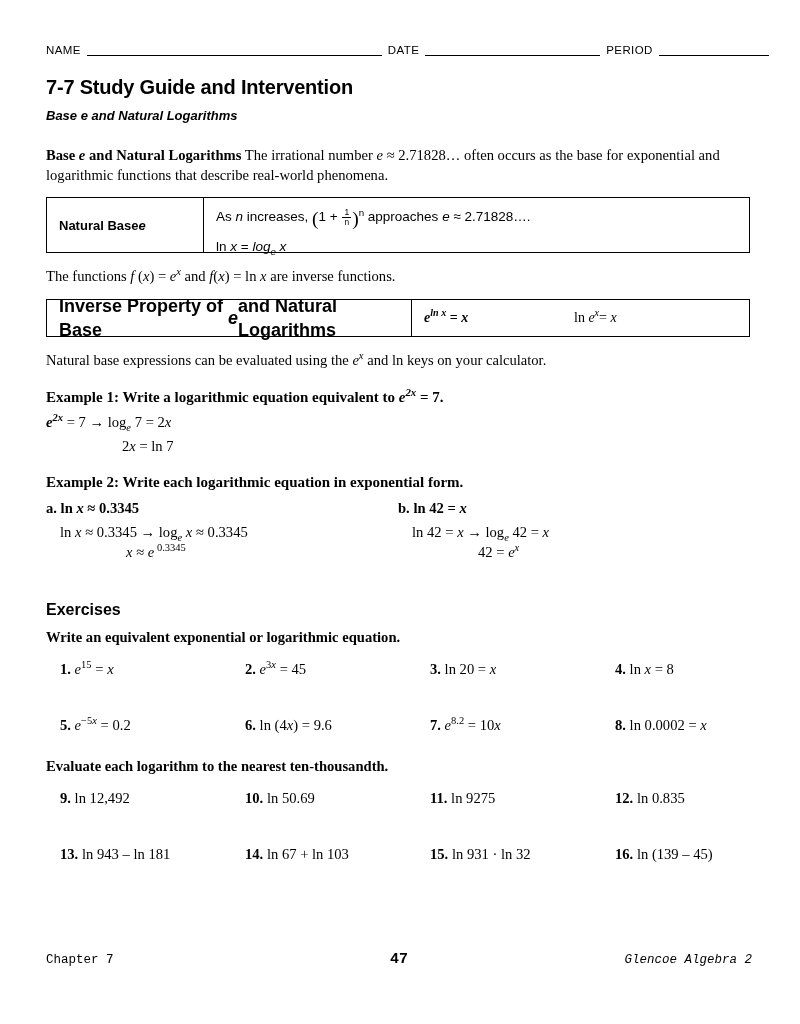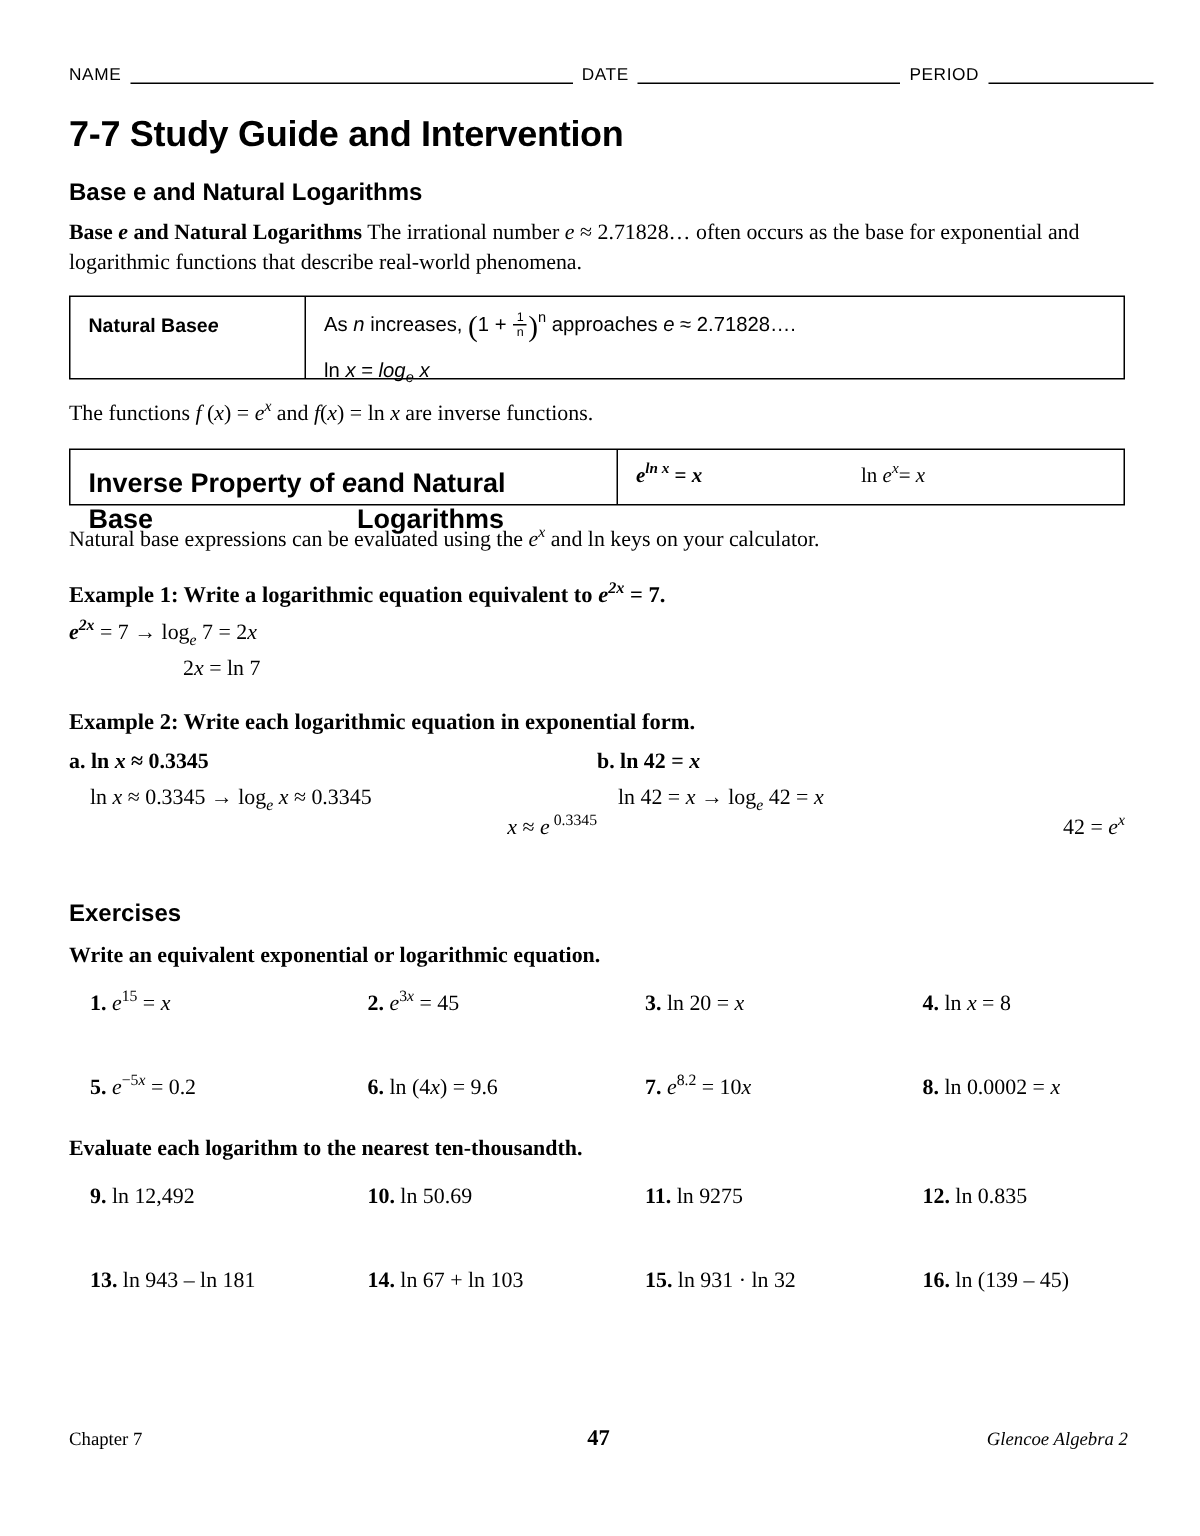--- a/index.html
+++ b/index.html
@@ -45,30 +45,31 @@
   .rule-date { flex: 0 0 175px; }
   .rule-period { flex: 0 0 110px; }
 
   
   .title {
     position: absolute;
     top: 76px;
     left: 46px;
     font-family: "Liberation Sans", sans-serif;
     font-weight: bold;
-    font-size: 24px;
+    font-size: 20px;
     letter-spacing: -0.2px;
   }
   .subtitle {
     position: absolute;
-    top: 120px;
+    top: 108px;
     left: 46px;
     font-family: "Liberation Sans", sans-serif;
     font-weight: bold;
-    font-size: 16px;
+    font-style: italic;
+    font-size: 13px;
   }
 
   
   .content {
     position: absolute;
     top: 146px;
     left: 46px;
     width: 704px;
     font-size: 14.6px;
     line-height: 1.35;
@@ -88,20 +89,21 @@
     align-items: stretch;
     margin: 4px 0 14px 0;
     box-sizing: border-box;
   }
   .box .cell-left {
     font-family: "Liberation Sans", sans-serif;
     font-weight: bold;
     font-size: 13px;
     padding: 10px 12px;
     display: flex;
+    align-items: center;
   }
   .box .divider { border-left: 1px solid #000; }
   .box .cell-right {
     font-family: "Liberation Sans", sans-serif;
     font-size: 13.5px;
     padding: 8px 12px;
     display: flex;
     flex-direction: column;
     gap: 5px;
     flex: 1;
@@ -146,21 +148,21 @@
   .work-line { margin-bottom: 4px; }
   .indent1 { margin-left: 76px; }
 
   .two-col {
     display: flex;
     margin-top: 2px;
   }
   .two-col .col { width: 50%; }
   .col-label { font-weight: bold; margin-bottom: 5px; }
   .col-work { margin-left: 14px; }
-  .col-work2 { margin-left: 80px; text-align: right; }
+  .col-work2 { margin-left: 80px; }
 
   .exercises-title {
     font-family: "Liberation Sans", sans-serif;
     font-weight: bold;
     font-size: 16px;
     margin-top: 36px;
     margin-bottom: 8px;
   }
   .directions { font-weight: bold; margin-bottom: 12px; font-size: 14.6px; }
 
@@ -176,21 +178,21 @@
   .directions2 { font-weight: bold; margin: 22px 0 12px 0; font-size: 14.6px; }
 
   
   .footer {
     position: absolute;
     bottom: 56px;
     left: 46px;
     right: 48px;
     display: flex;
     align-items: baseline;
-    font-family: Liberation Serif, serif;
+    font-family: Liberation Mono, monospace;
     font-size: 12.5px;
   }
   .footer .left { flex: 1; }
   .footer .center { font-weight: bold; font-size: 15px; }
   .footer .right { flex: 1; text-align: right; font-style: italic; }
 </style>
 </head>
 <body>
 
 <div class="page">

